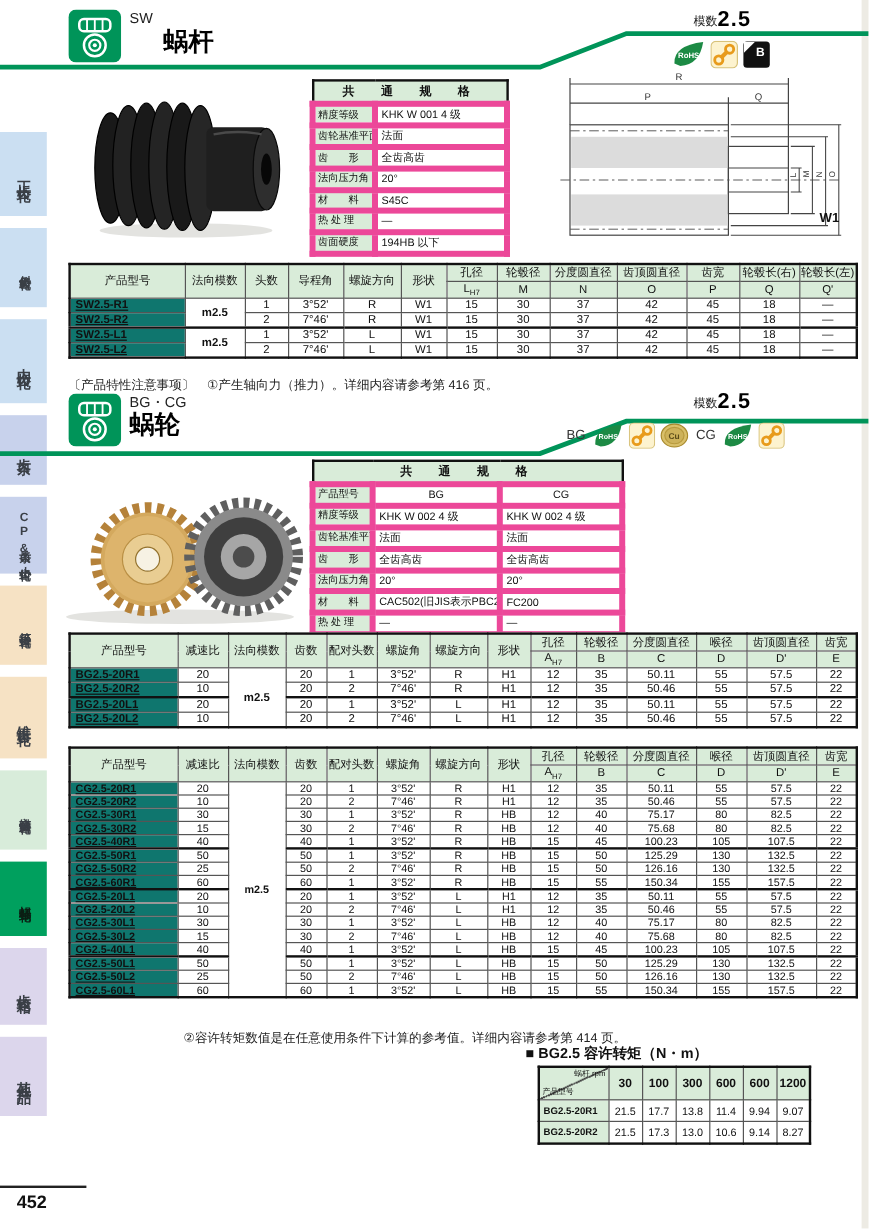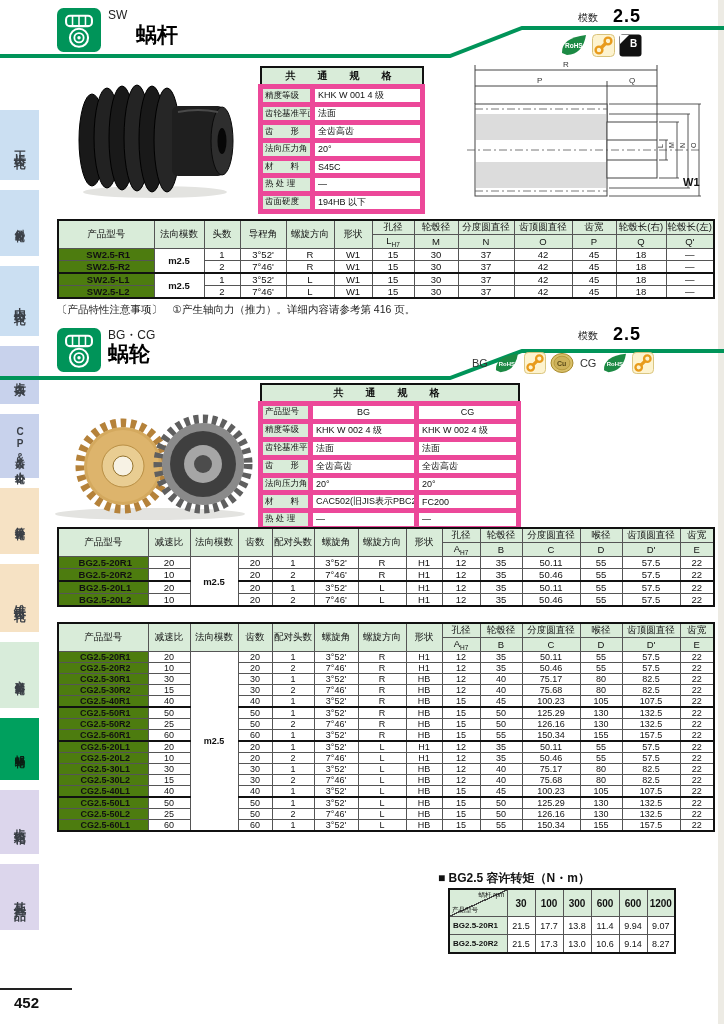--- a/index.html
+++ b/index.html
@@ -15,56 +15,56 @@
   .side.small{font-size:10px;letter-spacing:1px;line-height:12px;}
   .c-blue{background:#cbdff2;} .c-peri{background:#c8d2ec;} .c-tan{background:#f6e2c4;}
   .c-grn{background:#d8ecda;} .c-lav{background:#dcd6ec;}
   .c-active{background:#00a05e;color:#0b1f14;}
 
   
   .secline{position:absolute;left:0;}
   .sec-icon{position:absolute;width:44px;height:44px;}
   .sec-code{position:absolute;font-size:12px;color:#222;}
   .sec-title{position:absolute;font-size:21px;font-weight:bold;color:#000;}
-  .module{position:absolute;display:flex;align-items:flex-end;gap:15px;justify-content:flex-end;}
+  .module{position:absolute;display:flex;align-items:flex-end;gap:0;justify-content:flex-end;}
   .module .ml{font-size:10px;color:#222;padding-bottom:2px;}
   .module .mv{font-size:18px;font-weight:bold;color:#000;letter-spacing:1px;}
   .badges{position:absolute;display:flex;align-items:center;gap:4px;}
   .badges .bl{font-size:11px;color:#333;margin:0 2px;}
 
   
   table{border-collapse:collapse;table-layout:fixed;background:#fff;}
   .spec{border:2px solid #111;}
   .spec th{background:#d9ecd9;font-size:10px;font-weight:bold;letter-spacing:6px;height:14px;border:1px solid #555;}
   .spec td{border:5px solid #ec4899;font-size:9px;height:12.5px;padding:0 3px;text-align:left;
            white-space:nowrap;overflow:hidden;}
   .spec td.lbl{background:#d9ecd9;font-size:8.5px;padding:0 2px;}
   .spec td.ctr{text-align:center;}
 
   .prod{border:2px solid #111;}
   .prod th,.prod td{border:1px solid #555;font-size:9.5px;text-align:center;padding:0;
         white-space:nowrap;overflow:hidden;color:#111;}
   .prod thead th{background:#d9ecd9;font-weight:normal;height:13px;}
   .prod td{height:11px;}
-  .prod td.model{background:#4d7c0f;text-align:center;padding-left:4px;font-weight:bold;}
+  .prod td.model{background:#0f766e;text-align:left;padding-left:4px;font-weight:bold;text-decoration:underline;}
   .prod td.mod{font-weight:bold;}
   .prod tr.sep td{border-top:2px solid #111;}
   .cg td{height:9px;font-size:9px;}
   sub{font-size:6.5px;}
 
   .tq{border:2px solid #111;}
   .tq th,.tq td{border:1px solid #555;font-size:9px;text-align:center;height:15px;}
   .tq thead th{background:#d9ecd9;font-weight:bold;font-size:10px;}
   .tq td.model{background:#d9ecd9;font-weight:bold;text-align:left;padding-left:3px;font-size:8px;}
   .tq th.diag{position:relative;height:24px;background-color:#d9ecd9;
       background-image:linear-gradient(to bottom right,transparent calc(50% - 0.7px),#444 calc(50% - 0.7px),#444 calc(50% + 0.7px),transparent calc(50% + 0.7px));}
   .tq .dt{position:absolute;top:1px;right:2px;font-size:6.5px;font-weight:normal;}
   .tq .db{position:absolute;bottom:1px;left:2px;font-size:6.5px;font-weight:normal;}
 
-  .note{position:absolute;font-size:10.5px;color:#222;white-space:nowrap;}
+  .note{position:absolute;font-size:10.5px;color:#222;white-space:nowrap;margin-top:11px;}
   .tq-title{position:absolute;font-size:12px;font-weight:bold;color:#111;}
   .w1{position:absolute;font-size:11px;font-weight:bold;color:#111;}
   .pageno{position:absolute;left:0;top:988px;width:58px;border-top:2px solid #222;
           font-size:15px;font-weight:bold;padding:4px 0 0 14px;color:#111;}
 </style>
 </head>
 <body>
 
 <div class="page">
   <div class="edge"></div>
@@ -829,20 +829,21 @@
           <td>15</td>
           <td>55</td>
           <td>150.34</td>
           <td>155</td>
           <td>157.5</td>
           <td>22</td>
         </tr>
       </tbody>
   </table>
 
+  <div class="note" style="left:153px;top:847px;">②容许转矩数值是在任意使用条件下计算的参考值。详细内容请参考第 414 页。</div>
 
   <div class="tq-title" style="left:438px;top:870px;">■ BG2.5 容许转矩（N・m）</div>
   <table class="tq abs" style="left:448px;top:888px;width:226px;">
     <colgroup>
         <col style="width:58px">
         <col style="width:28px">
         <col style="width:28px">
         <col style="width:28px">
         <col style="width:28px">
         <col style="width:28px">

